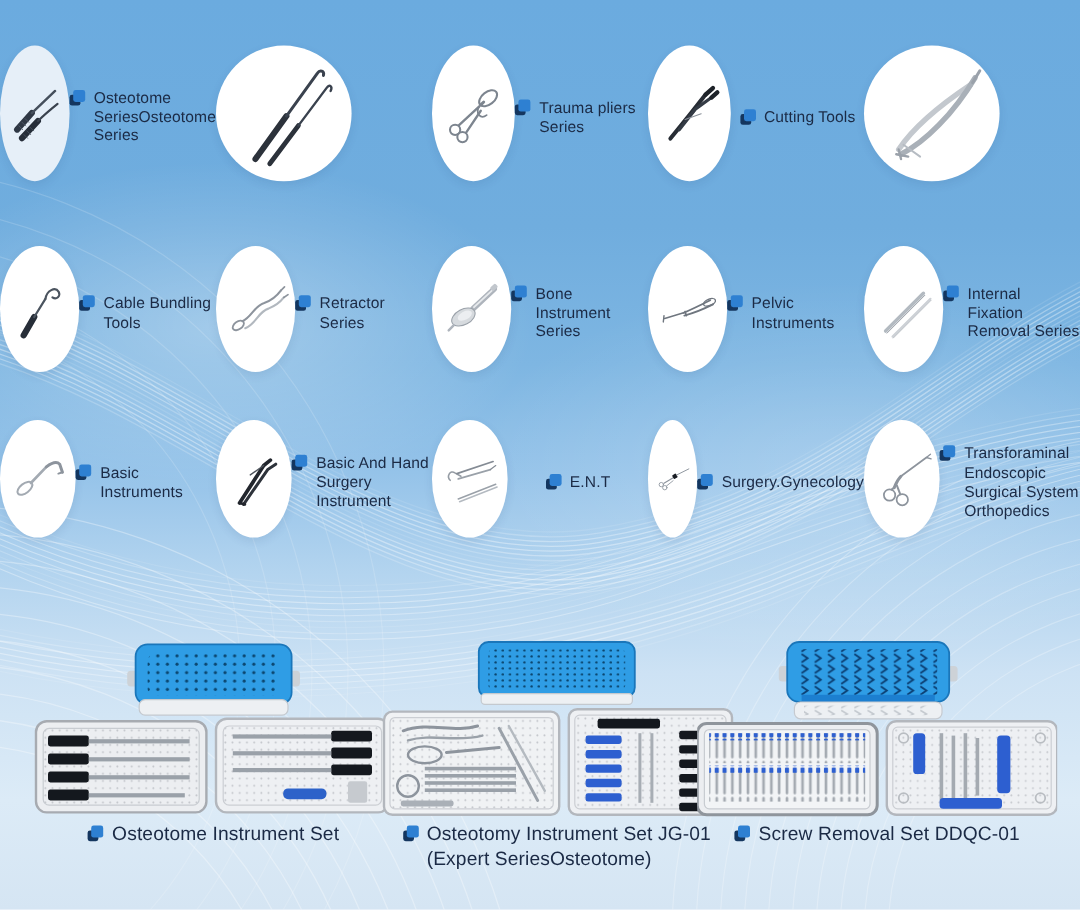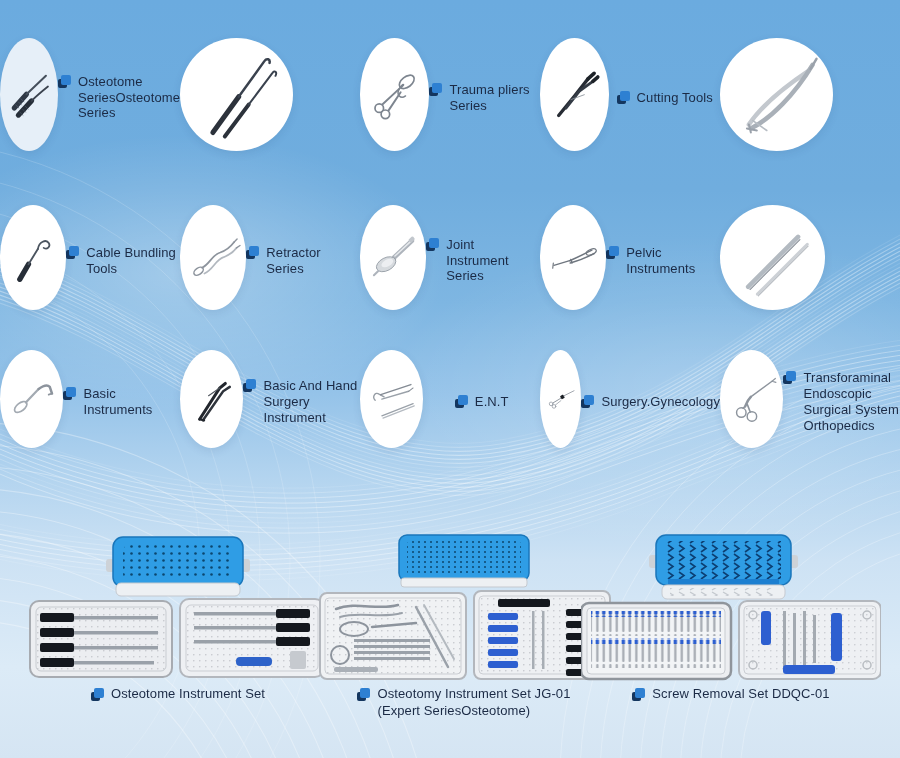--- a/index.html
+++ b/index.html
@@ -29,21 +29,21 @@
   .bullet i{display:block;position:absolute}
   .b-back{left:0;bottom:0;width:9px;height:9px;background:var(--bullet-b);border-radius:2px}
   .b-front{right:0;top:0;width:10px;height:10px;background:var(--bullet-f);border-radius:2px}
   .ctext{font-size:13px;line-height:1.22;white-space:pre-line;text-align:left;letter-spacing:.1px}
   .set{position:absolute;top:533px;width:300px;cursor:pointer}
   #set1{left:28px}#set2{left:314px}#set3{left:581px}
   .set-img{width:300px;height:150px;display:block}
   .set-label{text-align:center;margin-top:3px}
   .sl{display:inline-flex;align-items:flex-start;text-align:left}
   .sl .bullet{margin-top:2px}
-  .sl-text{font-size:13px;line-height:1.3;letter-spacing:.1px}
+  .sl-text{font-size:16px;line-height:1.3;letter-spacing:.1px}
 </style>
 </head>
 <body>
 
 <div class="page">
 
   <svg class="bg-svg" id="bgWaves" viewBox="0 0 900 758" preserveAspectRatio="none">
     <defs>
       <path id="wA" d="M-20,245 C160,295 320,470 500,440 C680,410 775,295 920,225" fill="none"></path>
       <path id="wB" d="M-20,420 C180,515 400,500 560,440 C700,388 820,348 920,338" fill="none"></path>
@@ -259,21 +259,21 @@
               <ellipse cx="40" cy="60" rx="11" ry="6" transform="rotate(-28 40 60)" fill="#eceef1"></ellipse>
               <path d="M24,74 l-7,7" stroke="#aeb4bc" stroke-width="3.5" fill="none"></path>
             </g>
           </svg>
         </div>
         <div class="clabel">
           <span class="bullet">
             <i class="b-back"></i>
             <i class="b-front"></i>
           </span>
-          <span class="ctext">Joint Instrument Series</span>
+          <span class="ctext">Bone Instrument Series</span>
         </div>
       </div>
       <div class="cat">
         <div class="circle">
           <svg viewBox="0 0 100 100">
             <g fill="none" stroke="#6f767f" stroke-linecap="round">
               <path d="M17,64 L44,56" stroke-width="2.2"></path>
               <path d="M16,60 l-1,9" stroke-width="2"></path>
               <path d="M44,56 C58,50 70,44 82,38" stroke-width="2.6"></path>
               <path d="M45,60 C60,56 74,50 86,44" stroke-width="2.6"></path>
@@ -293,20 +293,28 @@
       <div class="cat">
         <div class="circle">
           <svg viewBox="0 0 100 100">
             <g stroke-linecap="round" fill="none">
               <path d="M24,82 L78,28" stroke="#b3bac1" stroke-width="5"></path>
               <path d="M26,85 L80,31" stroke="#878e97" stroke-width="1.2"></path>
               <path d="M34,90 L88,36" stroke="#cdd1d6" stroke-width="3.2"></path>
               <path d="M35,92 L89,38" stroke="#9aa1a9" stroke-width="1"></path>
             </g>
           </svg>
+        </div>
+        <div class="clabel">
+          <span class="bullet">
+            <i class="b-back"></i>
+            <i class="b-front"></i>
+          </span>
+          <span class="ctext">Internal Fixation
+Removal Series</span>
         </div>
       </div>
     </div>
   <div class="cat-row r3" id="row2">
       <div class="cat">
         <div class="circle">
           <svg viewBox="0 0 100 100">
             <g fill="none" stroke-linecap="round">
               <ellipse cx="30" cy="64" rx="13" ry="7" transform="rotate(-38 30 64)" stroke="#a3aab2" stroke-width="3"></ellipse>
               <path d="M39,56 L62,32" stroke="#a3aab2" stroke-width="4"></path>

